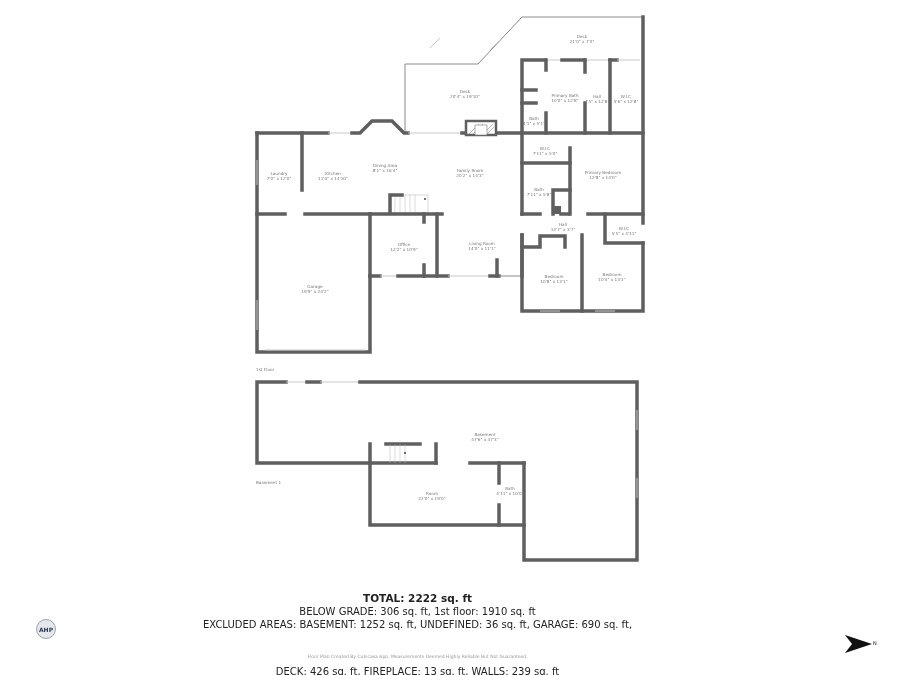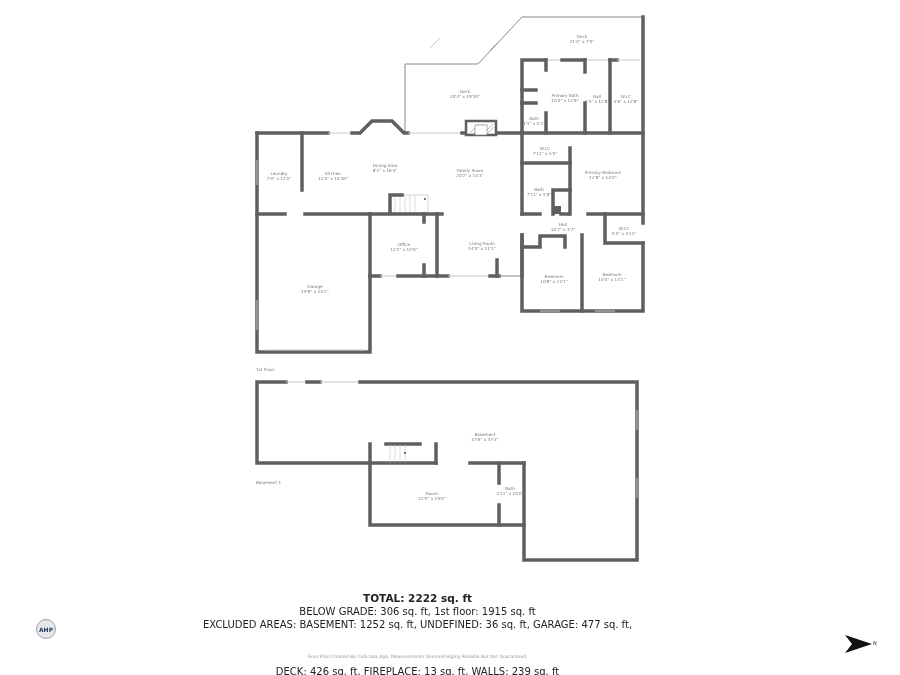--- a/index.html
+++ b/index.html
@@ -183,22 +183,22 @@
       <text class="rlabel" x="485" y="441">47'6" x 37'3"</text>
     <text class="rlabel" x="432" y="495">Room</text>
       <text class="rlabel" x="432" y="500">22'0" x 19'0"</text>
     <text class="rlabel" x="510" y="490">Bath</text>
       <text class="rlabel" x="510" y="495">4'11" x 10'0"</text>
     <text class="flabel" x="256" y="484">Basement 1</text>
   </g>
 </svg>
 
 <div class="summary total">TOTAL: 2222 sq. ft</div>
-<div class="summary line1">BELOW GRADE: 306 sq. ft, 1st floor: 1915 sq. ft</div>
-<div class="summary line2">EXCLUDED AREAS: BASEMENT: 1252 sq. ft, UNDEFINED: 36 sq. ft, GARAGE: 477 sq. ft,</div>
+<div class="summary line1">BELOW GRADE: 306 sq. ft, 1st floor: 1910 sq. ft</div>
+<div class="summary line2">EXCLUDED AREAS: BASEMENT: 1252 sq. ft, UNDEFINED: 36 sq. ft, GARAGE: 690 sq. ft,</div>
 <div class="summary line3">DECK: 426 sq. ft, FIREPLACE: 13 sq. ft, WALLS: 239 sq. ft</div>
 <div class="summary credit">Floor Plan Created By Cubicasa App. Measurements Deemed Highly Reliable But Not Guaranteed.</div>
 
 <div class="logo">
     <span>AHP</span>
   </div>
 
 <svg class="north" width="30" height="22" viewBox="0 0 30 22">
   <polygon points="2,2 29,11 2,20 9,11" fill="#111"></polygon>
 </svg>

